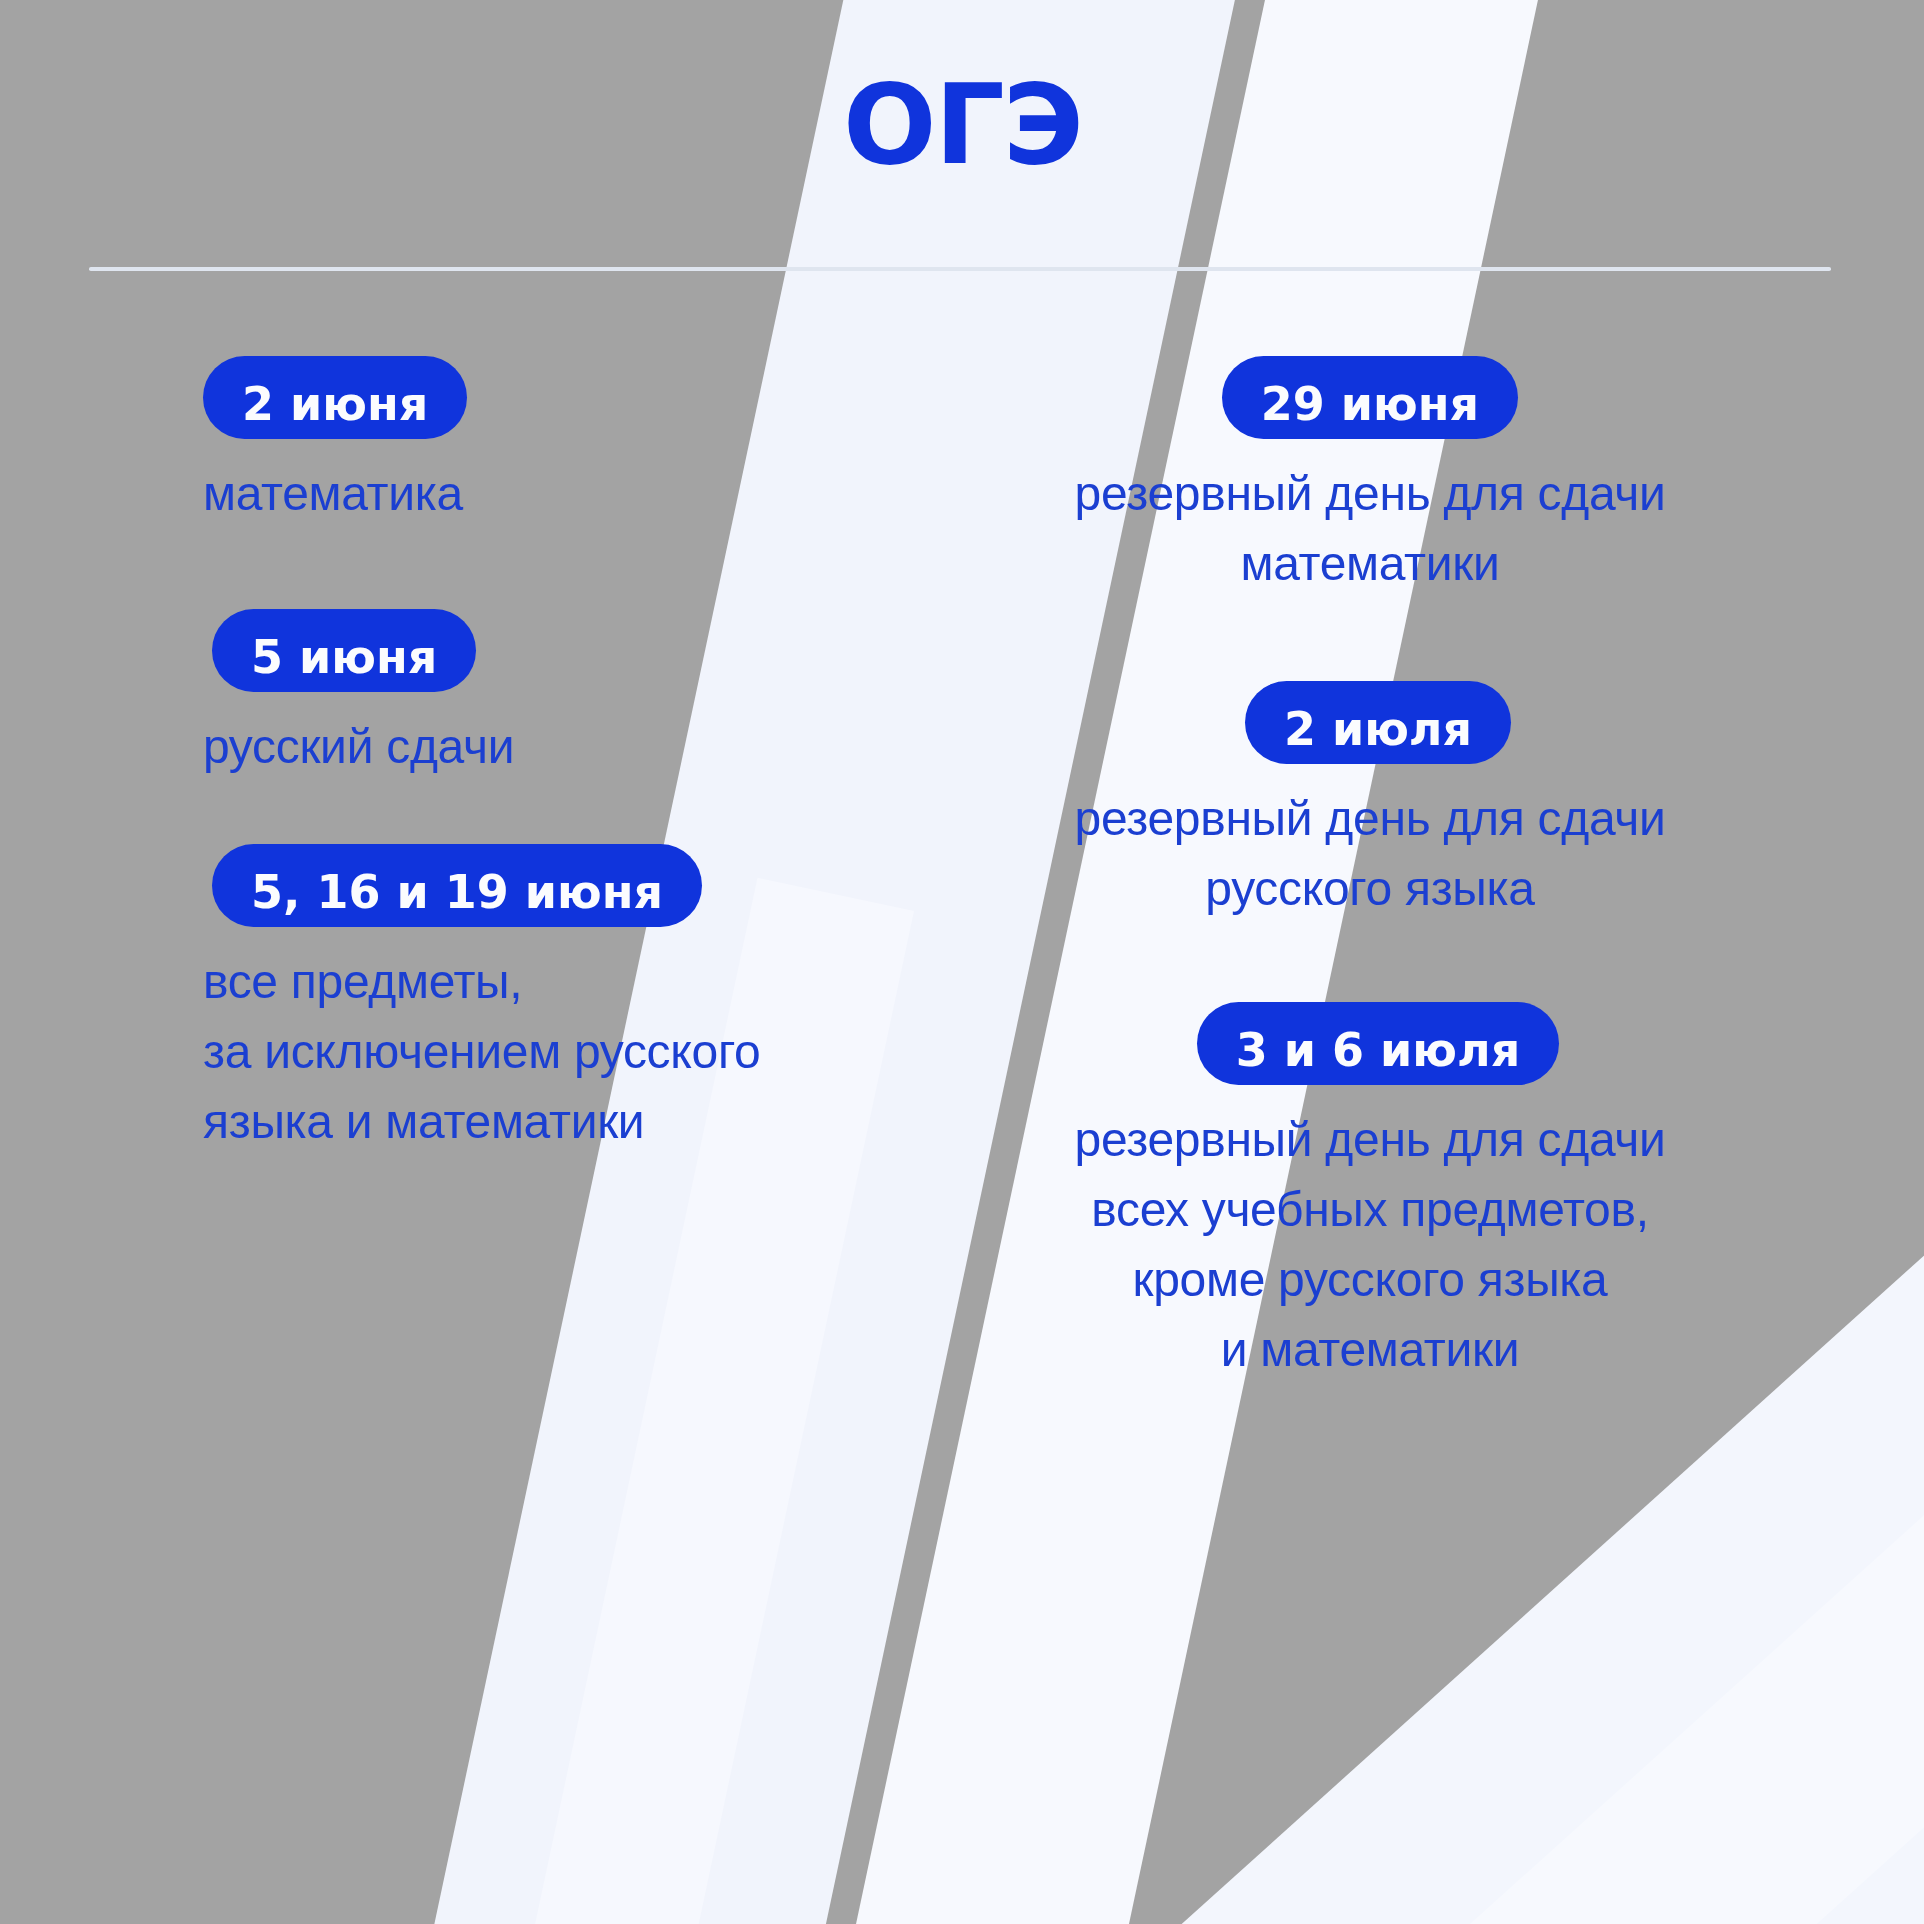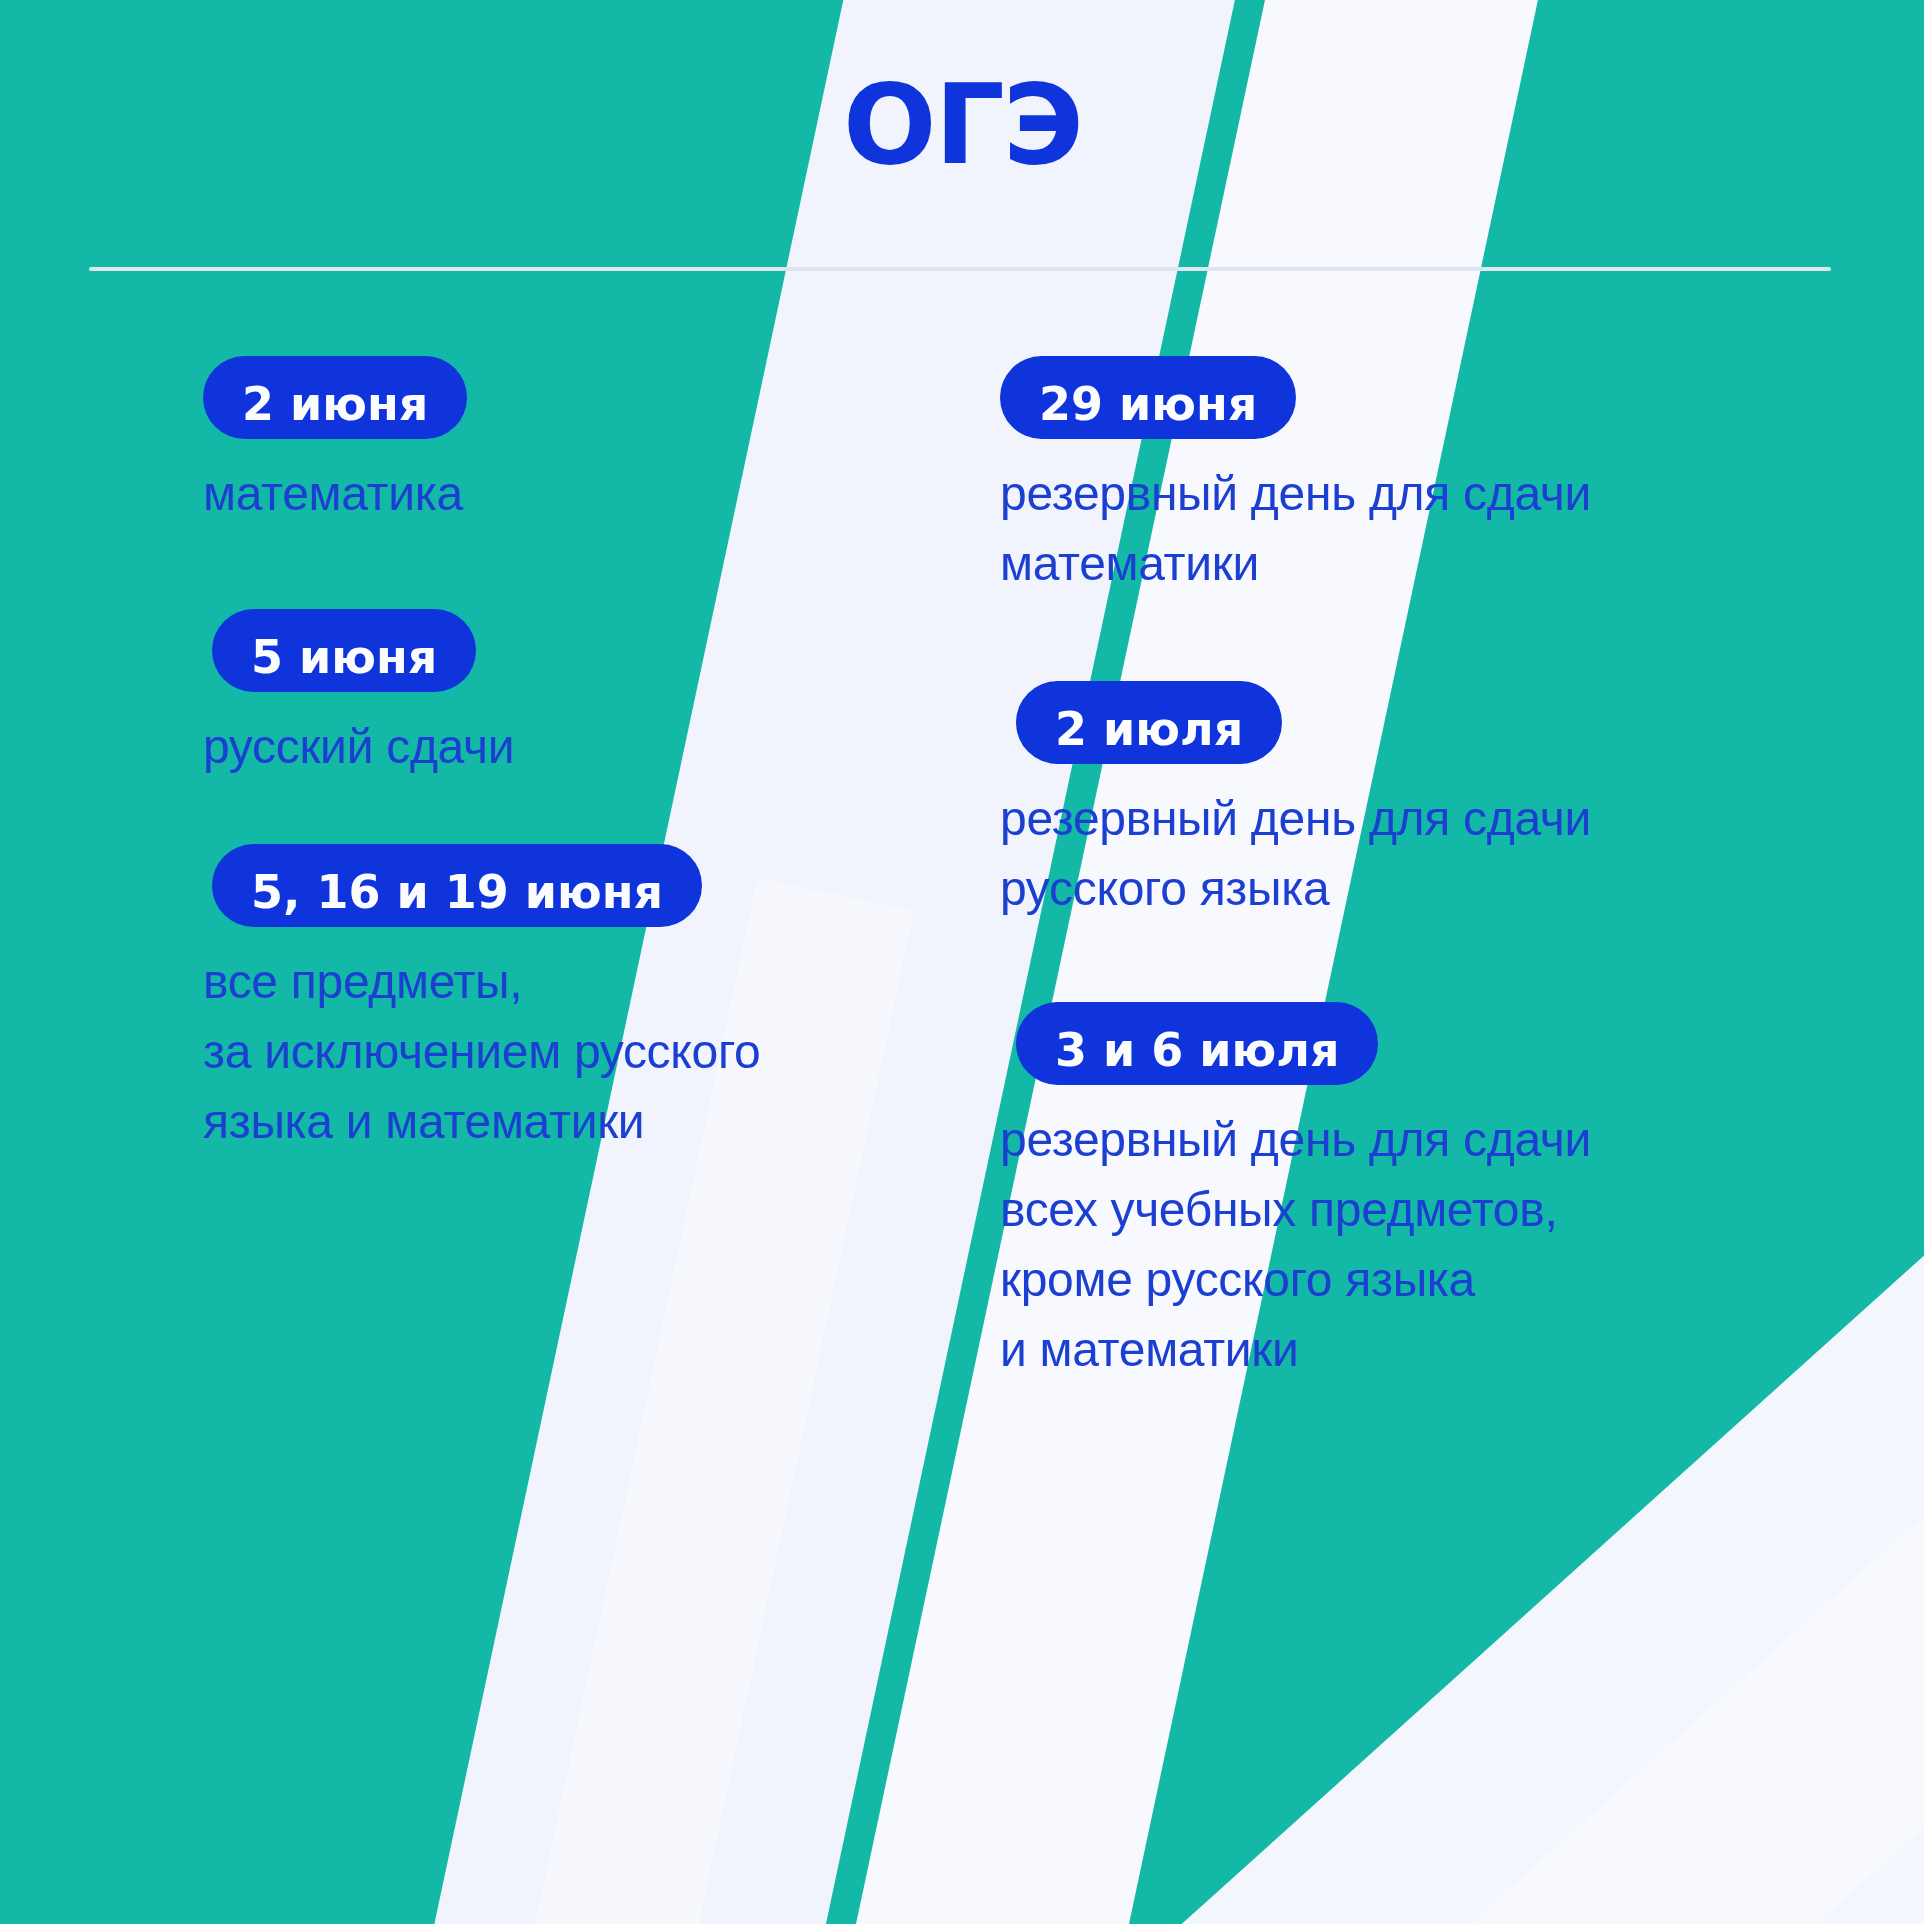--- a/index.html
+++ b/index.html
@@ -12,21 +12,21 @@
     height: 1925px;
     background: #ffffff;
     font-family: "Liberation Sans", "DejaVu Sans", sans-serif;
     overflow: hidden;
   }
 
   #poster {
     position: relative;
     width: 1925px;
     height: 1925px;
-    background: #14b8a6;
+    background: #a3a3a3;
     overflow: hidden;
   }
 
   
   .bg-layer {
     position: absolute;
     inset: 0;
     overflow: hidden;
     pointer-events: none;
   }
@@ -106,21 +106,21 @@
     background: #dfe5ef;
     border-radius: 1.8px;
   }
 
   
   .column {
     position: absolute;
     top: 356px;
   }
   .col-left  { left: 203px;  width: 713px; }
-  .col-right { left: 1000px; width: 740px; }
+  .col-right { left: 1000px; width: 740px; text-align: center; }
 
   .entry { position: relative; }
   .entry + .entry { margin-top: 0; }
 
   .badge {
     display: inline-block;
     background: #1034dc;
     color: #fbfcfe;
     border-radius: 890px;
     font-size: 46px;

